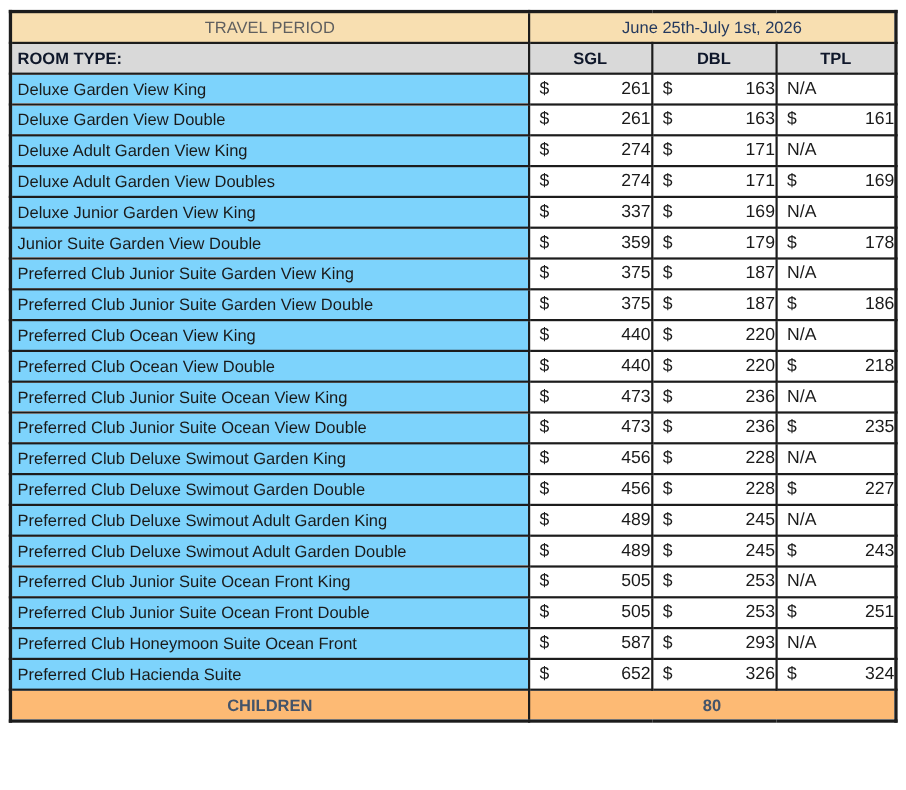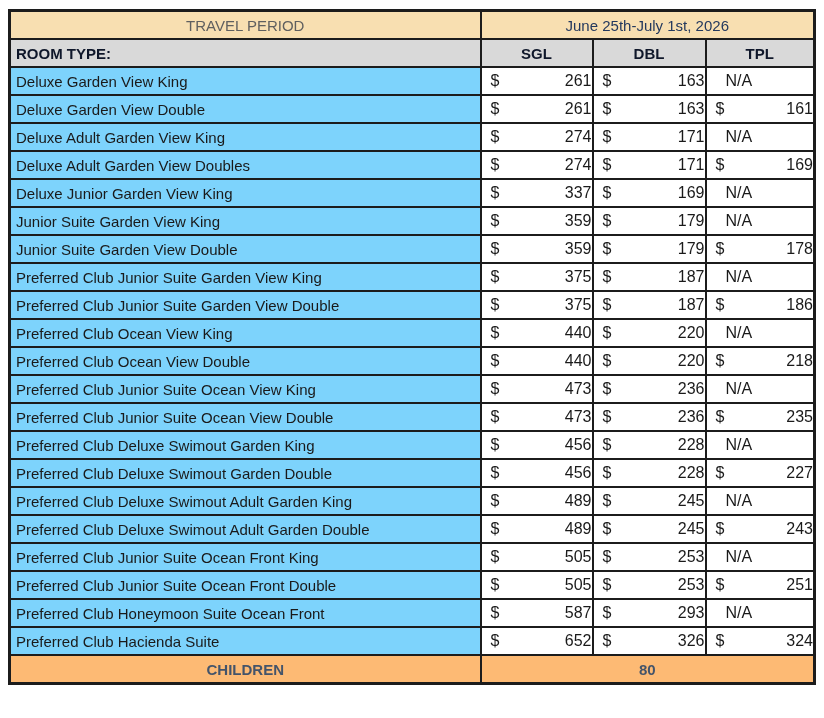--- a/index.html
+++ b/index.html
@@ -56,21 +56,21 @@
     color: #1a1a1a;
     background: #7dd3fc;
   }
   td.price {
     background: #ffffff;
     color: #1a1a1a;
     font-size: 16px;
   }
   td.price .cur { float: left;  padding-left: 9px; }
   td.price .val { float: right; }
-  td.price .na  { float: left;  padding-left: 19px; }
+  td.price .na  { float: left;  padding-left: 9px; }
   
   .foot-row td {
     background: #fdba74;
     color: #44546a;
     font-weight: bold;
     text-align: center;
   }
 </style>
 </head>
 <body>
@@ -162,34 +162,20 @@
           </td>
           <td class="price">
             <span class="cur">$</span>
             <span class="val">169</span>
           </td>
           <td class="price">
             <span class="na">N/A</span>
           </td>
         </tr>
         <tr>
-          <td class="room">Junior Suite Garden View King</td>
-          <td class="price">
-            <span class="cur">$</span>
-            <span class="val">359</span>
-          </td>
-          <td class="price">
-            <span class="cur">$</span>
-            <span class="val">179</span>
-          </td>
-          <td class="price">
-            <span class="na">N/A</span>
-          </td>
-        </tr>
-        <tr>
           <td class="room">Junior Suite Garden View Double</td>
           <td class="price">
             <span class="cur">$</span>
             <span class="val">359</span>
           </td>
           <td class="price">
             <span class="cur">$</span>
             <span class="val">179</span>
           </td>
           <td class="price">

